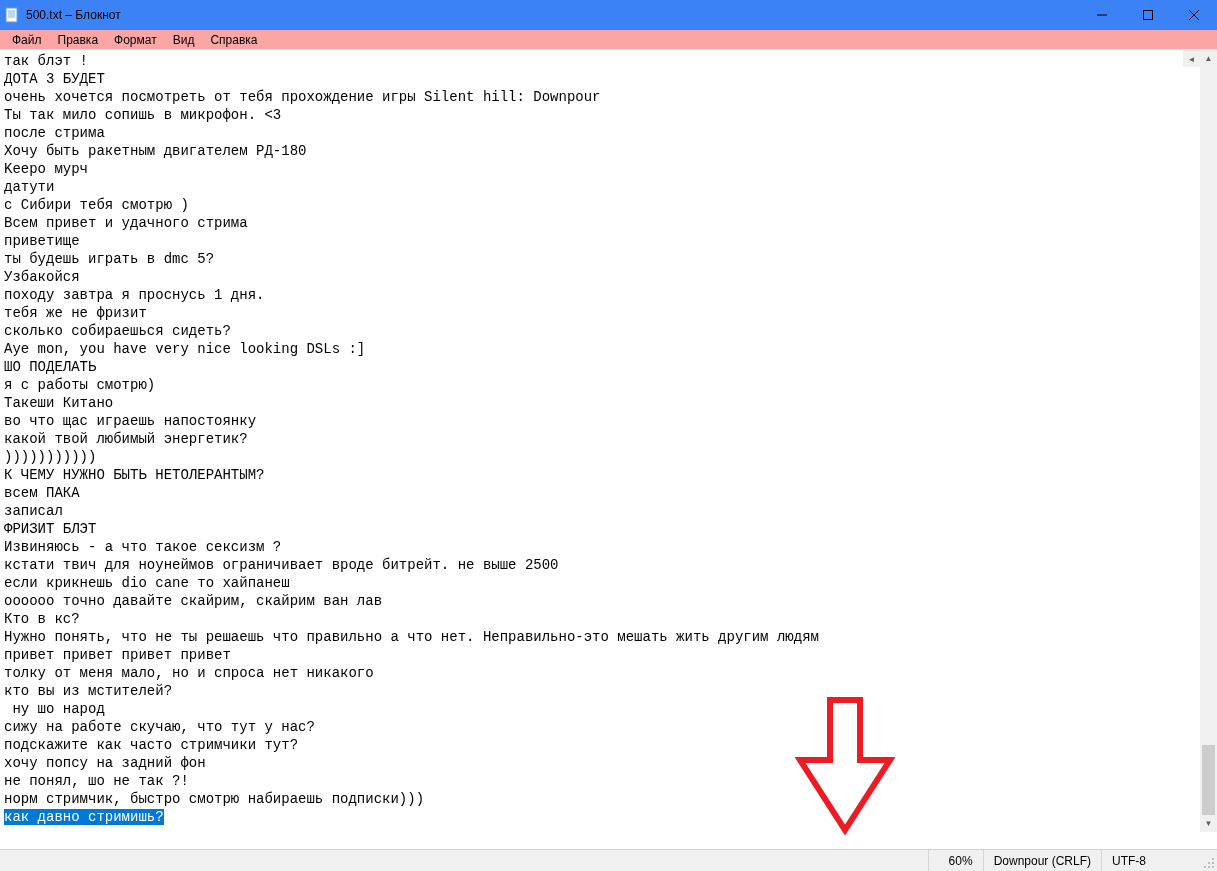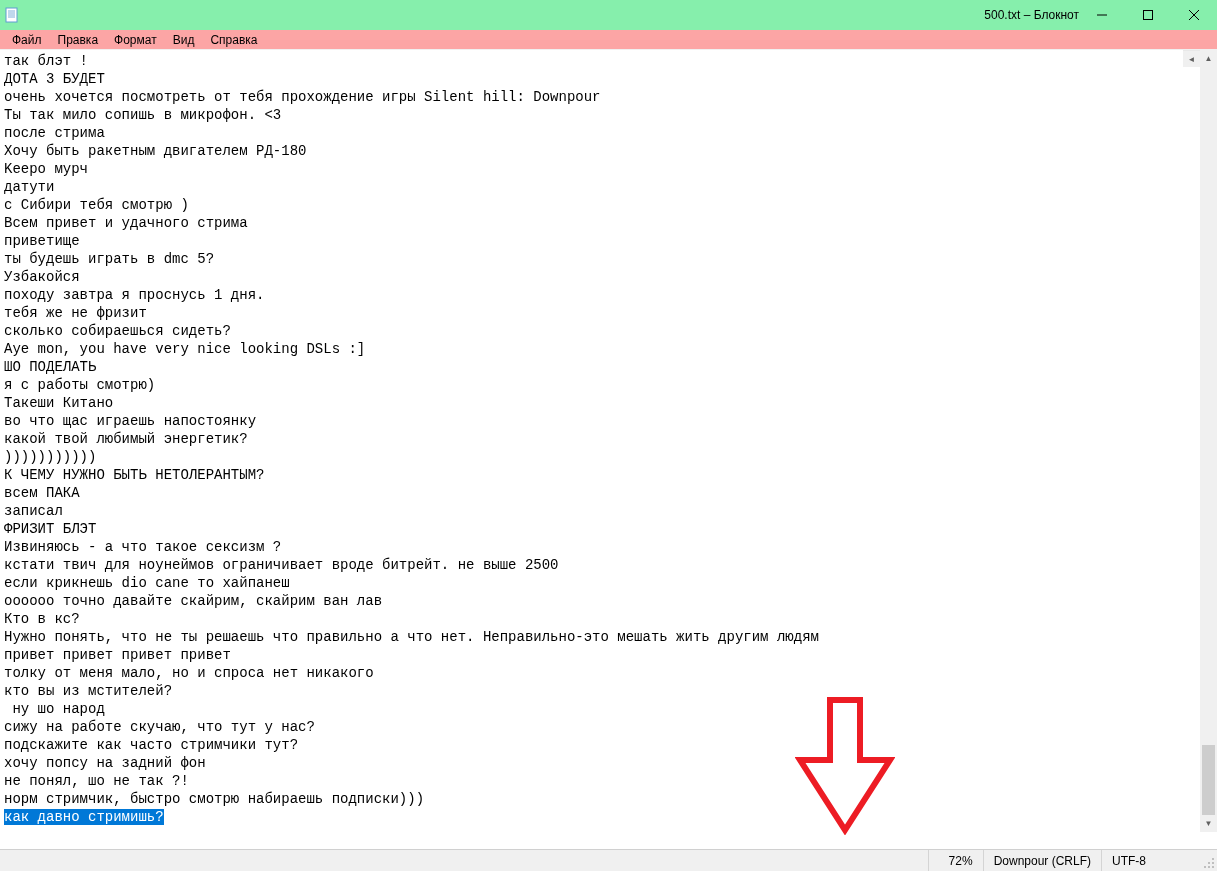--- a/index.html
+++ b/index.html
@@ -8,25 +8,24 @@
     font-size: 12px;
     background: #ffffff;
     width: 1217px;
     height: 871px;
     display: flex;
     flex-direction: column;
     overflow: hidden;
   }
   .titlebar {
     height: 30px;
-    background: #86efac;
+    background: #3b82f6;
     display: flex;
     align-items: center;
     padding-left: 4px;
-    text-align: right;
   }
   .titlebar-icon {
     width: 16px;
     height: 16px;
     margin-right: 6px;
     display: inline-flex;
     align-items: center;
     justify-content: center;
   }
   .titlebar-title {
@@ -231,21 +230,21 @@
   <div class="vscroll-up">▲</div>
   <div class="vscroll-track">
     <div class="vscroll-thumb"></div>
   </div>
   <div class="vscroll-down">▼</div>
 </div>
 
 <div class="statusbar">
   <div class="status-spacer"></div>
   <div class="status-cell pos">Стр 500, стлб 1</div>
-  <div class="status-cell zoom">72%</div>
+  <div class="status-cell zoom">60%</div>
   <div class="status-cell eol">Downpour (CRLF)</div>
   <div class="status-cell enc">UTF-8</div>
   <div class="status-grip">
     <svg width="12" height="12" viewBox="0 0 12 12">
       <circle cx="10" cy="2" r="0.8" fill="#808080"></circle>
       <circle cx="10" cy="6" r="0.8" fill="#808080"></circle>
         <circle cx="6" cy="6" r="0.8" fill="#808080"></circle>
       <circle cx="10" cy="10" r="0.8" fill="#808080"></circle>
         <circle cx="6" cy="10" r="0.8" fill="#808080"></circle>
         <circle cx="2" cy="10" r="0.8" fill="#808080"></circle>

